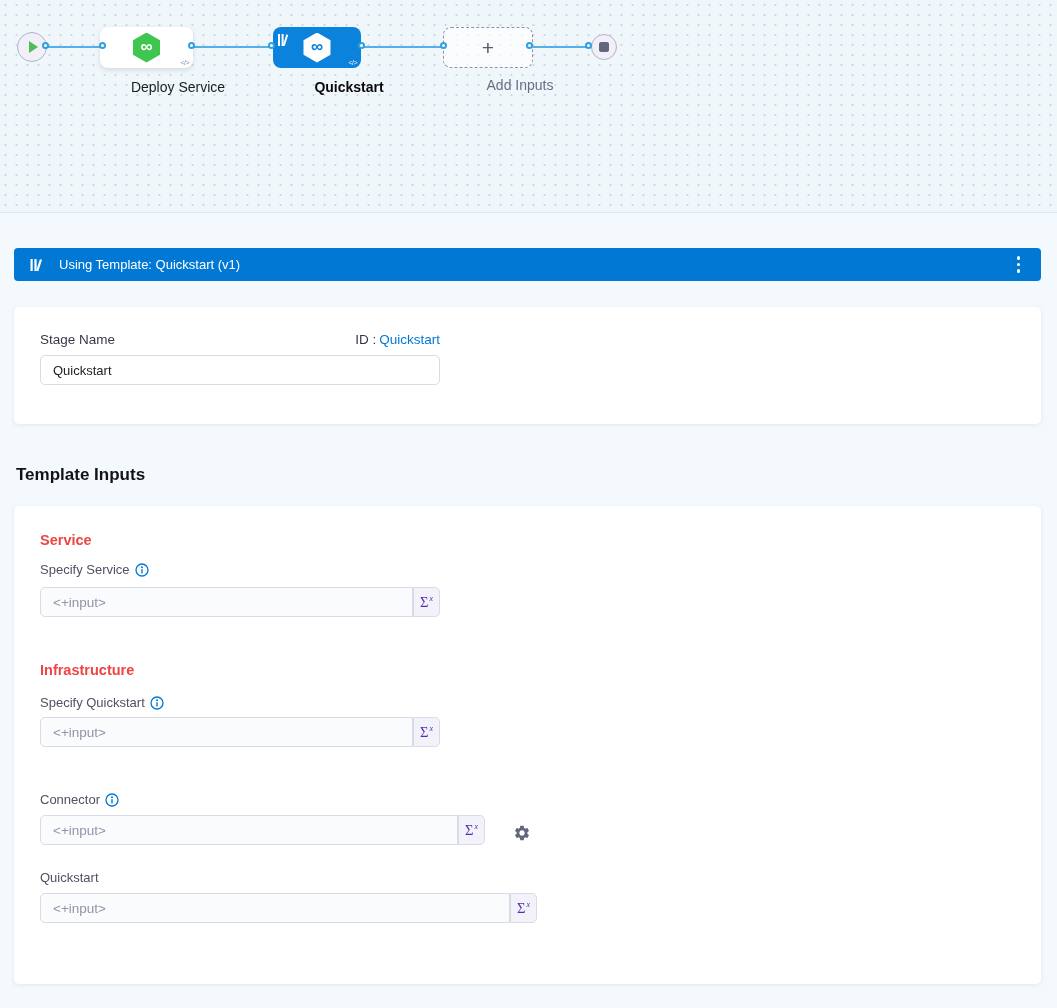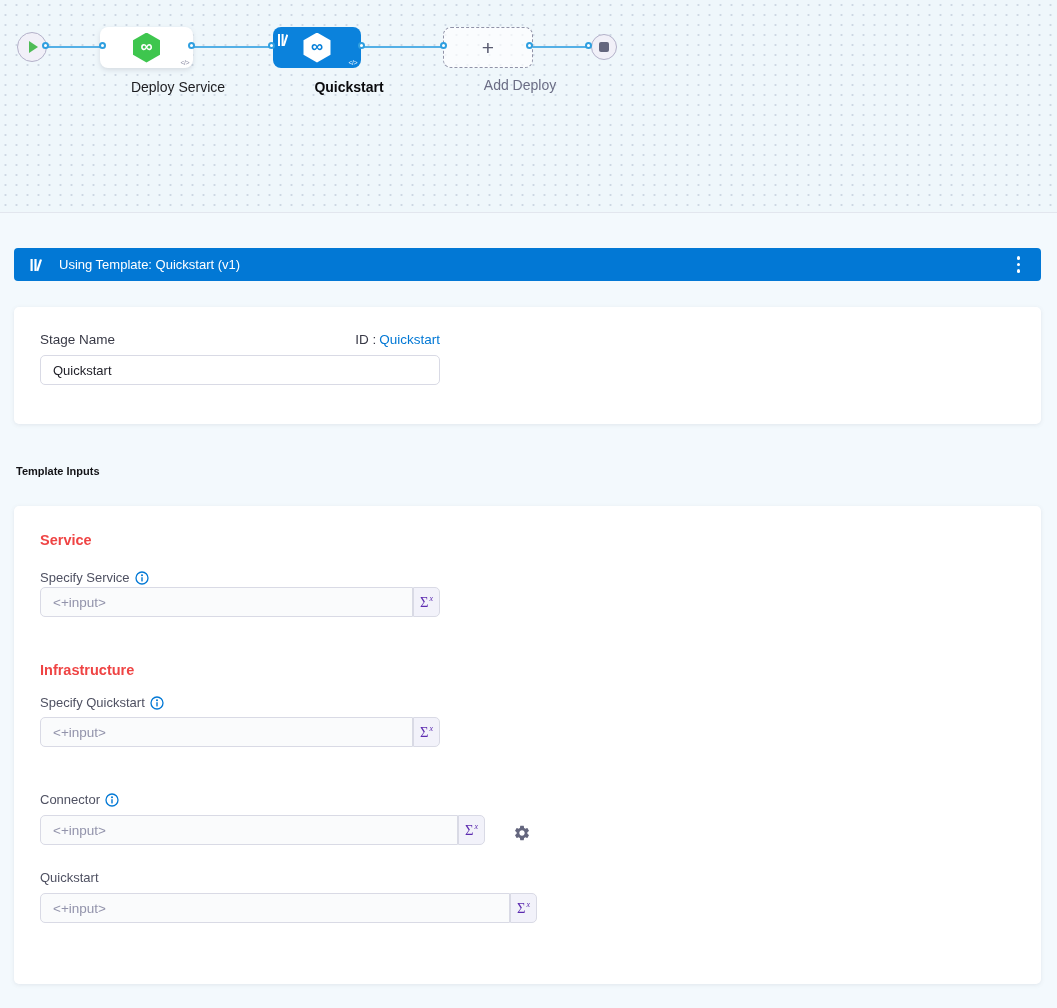--- a/index.html
+++ b/index.html
@@ -101,21 +101,21 @@
   .stage-id a { color:#0278d5; text-decoration:none; margin-left:3px; }
   .text-input {
     height:30px; border:1px solid #d9dae5; border-radius:5px; background:#fff;
     padding:0 12px; font-size:13px; color:#22222a; font-family:"Liberation Sans",sans-serif;
     outline:none; width:100%;
   }
   .stage-input-wrap { position:absolute; left:26px; top:48px; width:400px; }
 
   .page-heading {
     position:absolute; left:16px; top:465px;
-    font-size:11px; font-weight:bold; color:#131316;
+    font-size:17px; font-weight:bold; color:#131316;
   }
 
   .template-card { top:506px; height:478px; }
   .sec-heading { position:absolute; left:26px; font-size:14.5px; font-weight:bold; color:#ef4444; }
   .fld-label { position:absolute; left:26px; display:flex; align-items:center; gap:5px; }
   .info-ic { display:inline-flex; margin-top:1px; }
 
   .input-group { position:absolute; left:26px; display:flex; height:30px; }
   .rt-input {
     flex:1; height:30px; border:1px solid #d9dae5; border-radius:5px 0 0 5px;
@@ -179,21 +179,21 @@
   <div class="port" style="left:98.5px;"></div>
   <div class="port" style="left:187.5px;"></div>
   <div class="port" style="left:267.5px;"></div>
   <div class="port" style="left:357.5px;"></div>
   <div class="port" style="left:439.5px;"></div>
   <div class="port" style="left:525.5px;"></div>
   <div class="port" style="left:584.5px;"></div>
 
   <div class="node-label lbl-deploy">Deploy Service</div>
   <div class="node-label lbl-quickstart">Quickstart</div>
-  <div class="node-label lbl-addstage">Add Deploy</div>
+  <div class="node-label lbl-addstage">Add Inputs</div>
 </div>
 
 <div class="banner">
   <div class="banner-left">
     <span style="line-height:0;">
       <svg width="13" height="14" viewBox="0 0 13 14">
         <rect x="0.5" y="1" width="2.2" height="12" fill="#ffffff"></rect>
         <rect x="4.4" y="1" width="2.2" height="12" fill="#ffffff"></rect>
         <rect x="8" y="1.2" width="2.2" height="12" fill="#ffffff" transform="rotate(18 9.1 7.2)"></rect>
       </svg>
@@ -218,21 +218,21 @@
     <input class="text-input" type="text" value="Quickstart" style="">
   </div>
 </div>
 
 <div class="page-heading">Template Inputs</div>
 
 <div class="card template-card">
 
   <div class="sec-heading" style="top:26px;">Service</div>
 
-  <div class="fld-label" style="top:64px;justify-content:flex-end;">
+  <div class="fld-label" style="top:56px;justify-content:flex-end;">
     <span class="field-label">Specify Service</span>
     <span class="info-ic">
       <svg width="14" height="14" viewBox="0 0 14 14">
         <circle cx="7" cy="7" r="6" fill="none" stroke="#0278d5" stroke-width="1.3"></circle>
         <circle cx="7" cy="4.3" r="1" fill="#0278d5"></circle>
         <rect x="6.3" y="6" width="1.4" height="4.6" rx="0.7" fill="#0278d5"></rect>
       </svg>
     </span>
   </div>
   <div class="input-group" style="top:81px; width:400px;">

